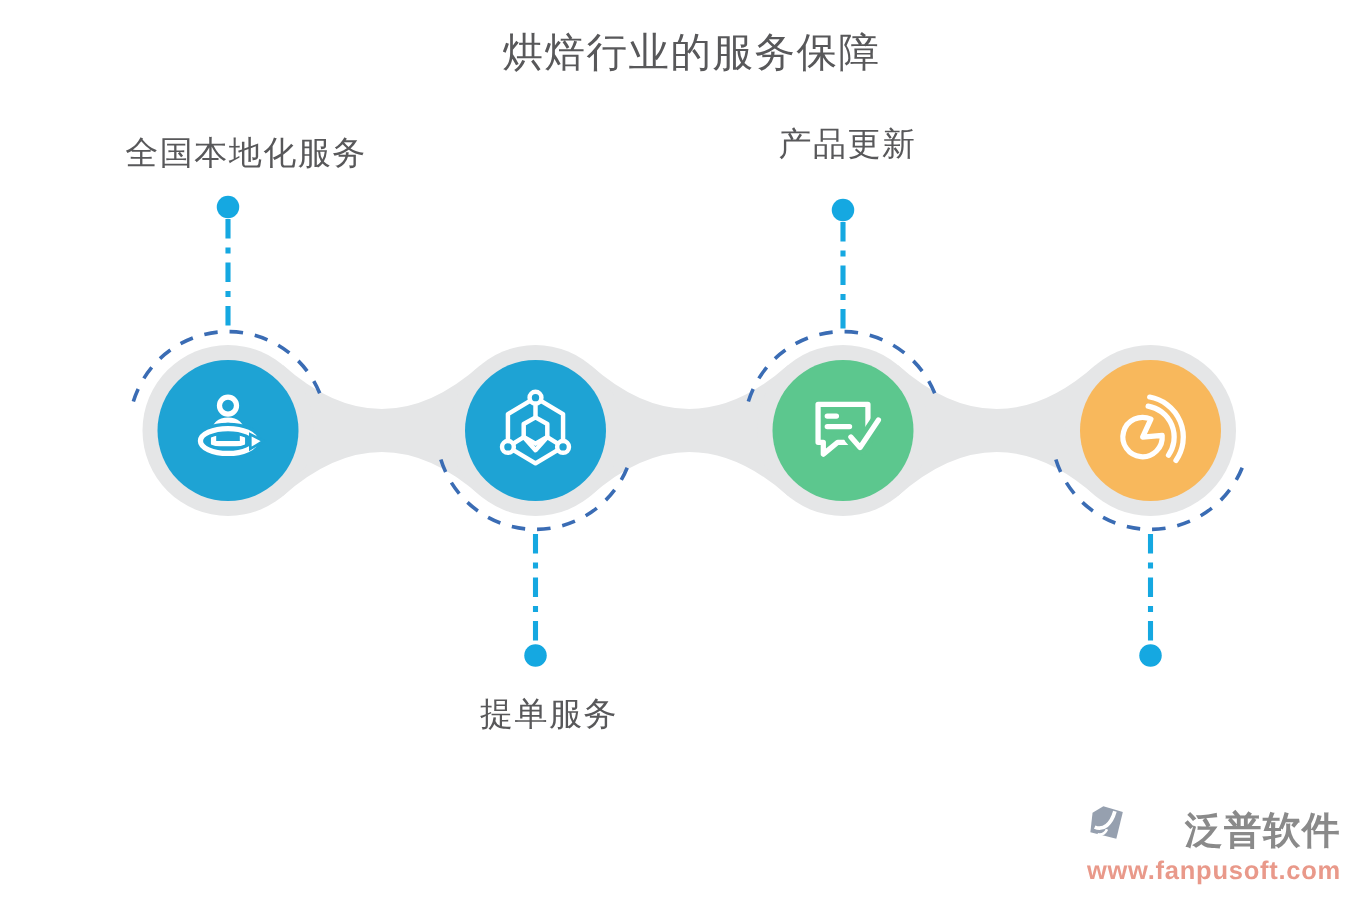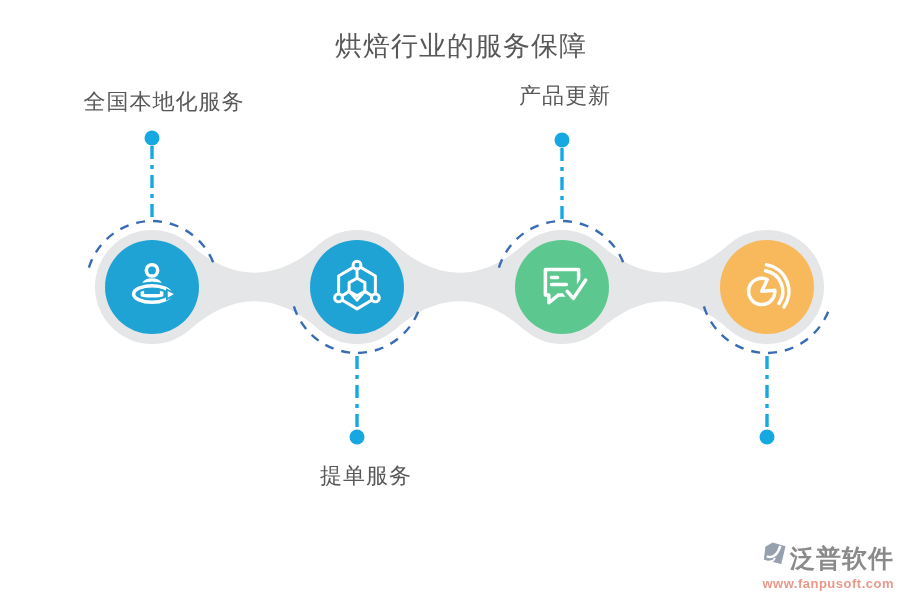--- a/index.html
+++ b/index.html
@@ -1,30 +1,30 @@
 <!DOCTYPE html>
 <html style="--node-blue: #1EA3D4; --node-green: #5CC78E; --node-orange: #F8B85C; --ring-gray: #E5E6E7; --pointer-cyan: #15A8E1; --dash-blue: #3A6CB4; --text-dark: #58585A; --brand-gray: #8A8A8A; --url-salmon: #E9998A; --logo-gray: #96A0AF;"><head>
 <meta charset="utf-8">
 <style>
   html,body{margin:0;padding:0;background:#ffffff;}
   #stage{position:relative;width:900px;height:600px;background:#ffffff;overflow:hidden;
          font-family:"Liberation Serif","DejaVu Serif",serif;}
   .title{position:absolute;top:17px;left:0;width:100%;box-sizing:border-box;padding-left:22px;
-         text-align:center;font-size:27px;letter-spacing:1px;color:var(--text-dark);margin-top:11px;}
+         text-align:center;font-size:27px;letter-spacing:1px;color:var(--text-dark);}
   .node-label{position:absolute;transform:translateX(-50%);white-space:nowrap;
               font-size:22px;letter-spacing:1px;color:var(--text-dark);}
   #lbl-1{left:164px;top:87px;}
   #lbl-2{left:366px;top:461px;}
   #lbl-3{left:565px;top:81px;text-align:center;}
   #lbl-4{left:776px;top:461px;}
   svg{position:absolute;left:0;top:0;}
   .watermark{position:absolute;right:6px;bottom:9px;text-align:right;}
   .wm-row{display:flex;align-items:center;justify-content:flex-end;gap:2px;}
   .wm-brand{font-size:25px;font-weight:bold;color:var(--brand-gray);letter-spacing:1px;}
-  .wm-url{font-family:"Liberation Sans","DejaVu Sans",sans-serif;font-size:13px;font-weight:bold;
+  .wm-url{font-family:"Liberation Sans","DejaVu Sans",sans-serif;font-size:17px;font-weight:bold;
           color:var(--url-salmon);letter-spacing:0.5px;margin-top:1px;}
   .ic{fill:none;stroke:#ffffff;stroke-width:4;stroke-linecap:round;stroke-linejoin:round;}
   .ic-thin{fill:none;stroke:#ffffff;stroke-width:3.4;stroke-linecap:round;stroke-linejoin:round;}
   .dashed-arc{fill:none;stroke:var(--dash-blue);stroke-width:2.4;stroke-dasharray:9 8;}
   .pointer-line{stroke:var(--pointer-cyan);stroke-width:3.4;stroke-dasharray:13 6 4 6;}
   .pointer-dot{fill:var(--pointer-cyan);}
   .ring{fill:var(--ring-gray);}
 </style>
 </head>
 <body>

